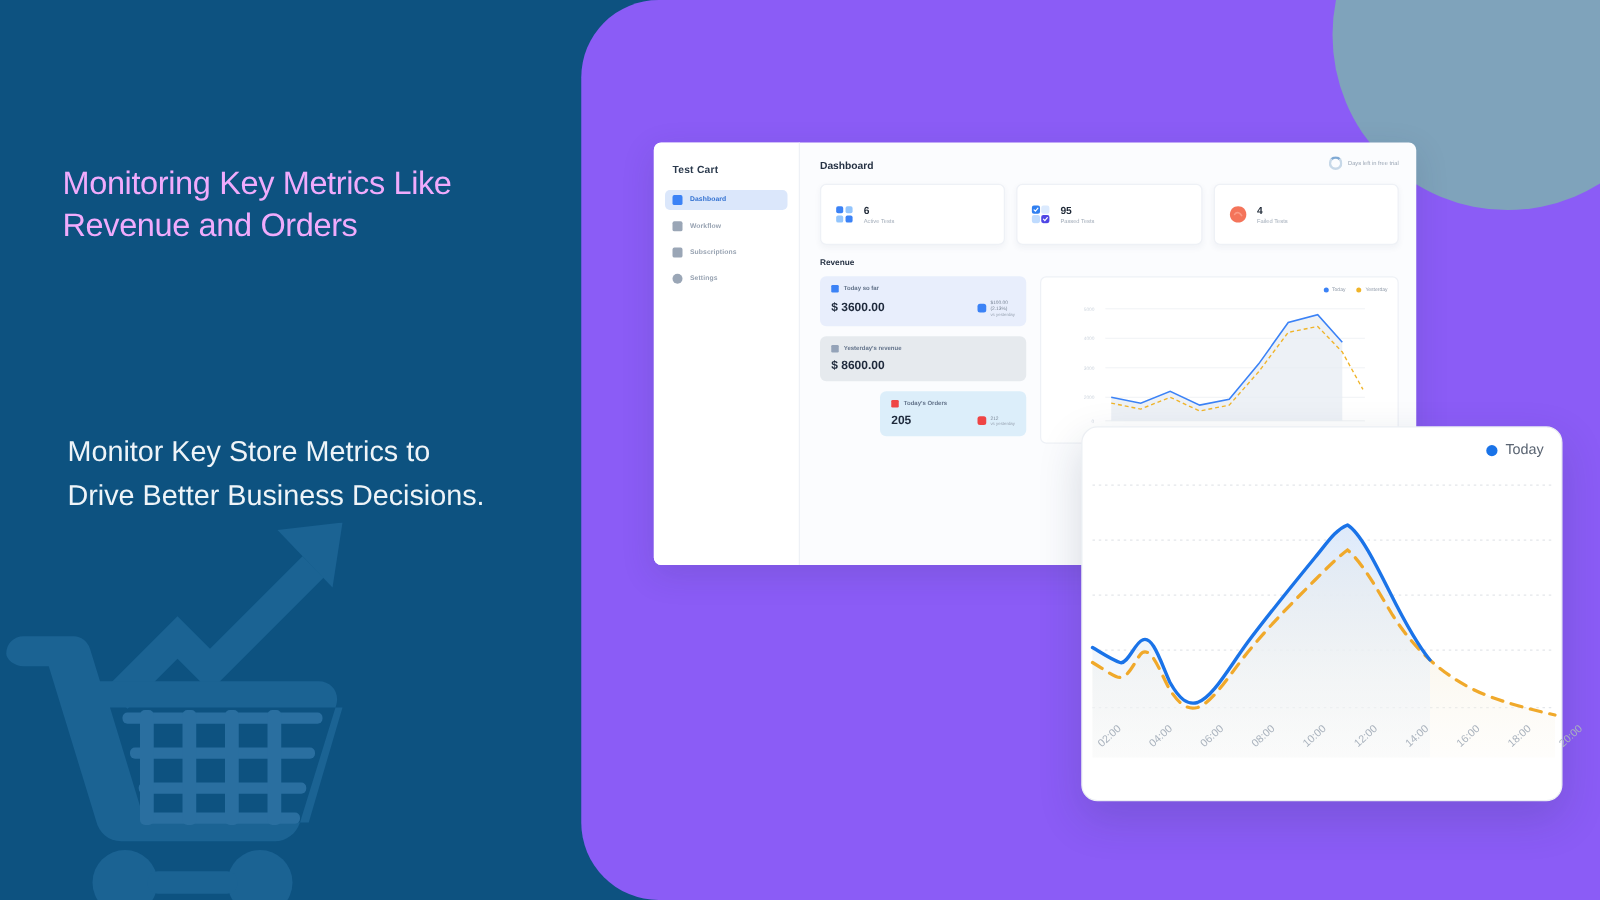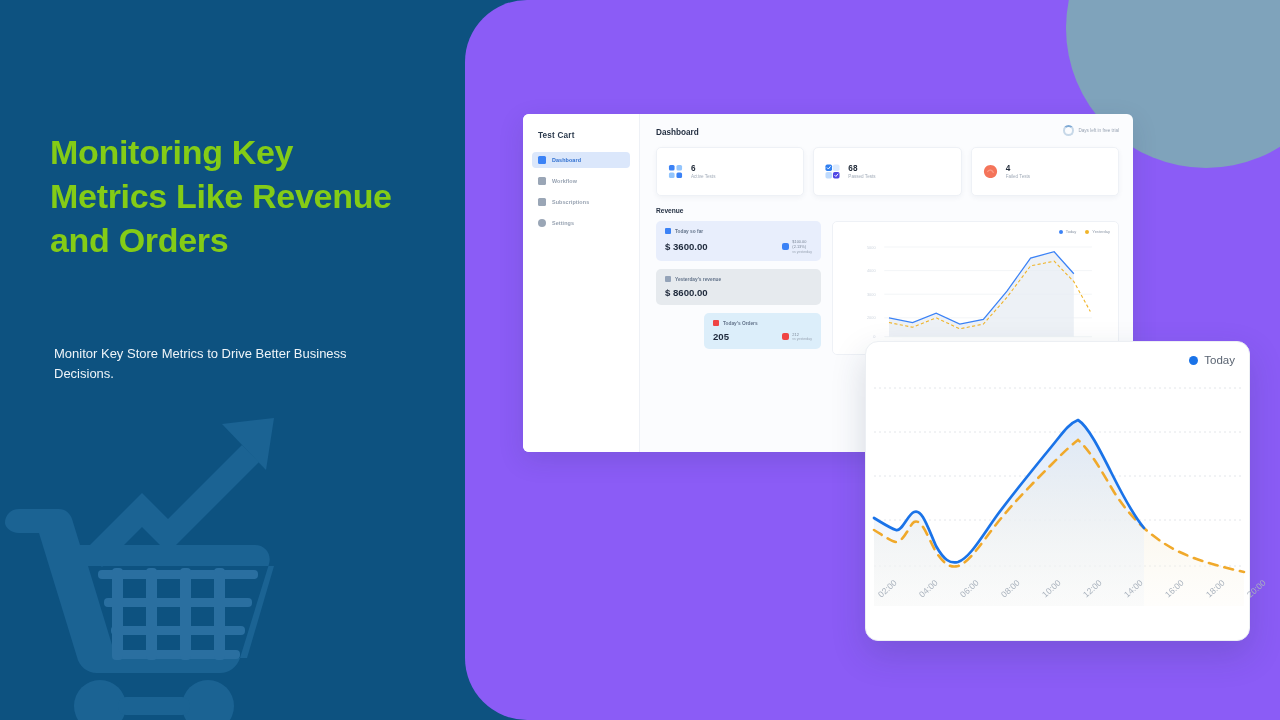--- a/index.html
+++ b/index.html
@@ -22,33 +22,33 @@
   #cart-watermark {
     position: absolute;
     left: -10px; bottom: -28px;
     width: 310px; height: 330px;
     opacity: 1;
   }
   #headline {
     position: absolute;
     left: 50px; top: 130px;
     width: 350px;
-    color: #84cc16;
-    font-size: 34px;
-    font-weight: bold;
+    color: #f0abfc;
+    font-size: 26px;
+    font-weight: normal;
     line-height: 1.30;
     letter-spacing: -0.3px;
     z-index: 3;
   }
   #subline {
     position: absolute;
     left: 54px; top: 344px;
     width: 340px;
     color: #eef4f8;
-    font-size: 13px;
+    font-size: 23px;
     font-weight: 400;
     line-height: 1.52;
     z-index: 3;
   }
 
   
   #white-sheet {
     position: absolute;
     left: 465px; top: 0;
     width: 833px; height: 720px;
@@ -269,21 +269,21 @@
         <div class="stat-card">
           <svg class="stat-glyph" viewBox="0 0 16 16">
             <rect x="0.5" y="0.5" width="7" height="7" rx="1.8" fill="#2f7ff0"></rect>
             <path d="M2.4 4.1 L3.6 5.3 L5.7 2.7" stroke="#fff" stroke-width="1" fill="none" stroke-linecap="round"></path>
             <rect x="8.5" y="0.5" width="7" height="7" rx="1.8" fill="#dbeafe"></rect>
             <rect x="0.5" y="8.5" width="7" height="7" rx="1.8" fill="#bfdbfe"></rect>
             <rect x="8.5" y="8.5" width="7" height="7" rx="1.8" fill="#4f46e5"></rect>
             <path d="M10.4 12.1 L11.6 13.3 L13.7 10.7" stroke="#fff" stroke-width="1" fill="none" stroke-linecap="round"></path>
           </svg>
           <div>
-            <div class="stat-num">68</div>
+            <div class="stat-num">95</div>
             <div class="stat-cap">Passed Tests</div>
           </div>
         </div>
 
         <div class="stat-card">
           <svg class="stat-glyph" viewBox="0 0 16 16">
             <path d="M8 1 c4 0 7 3 7 7 c0 4-3 7-7 7 c-4 0-7-3-7-7 c0-4 3-7 7-7z" fill="#f4745a"></path>
             <path d="M5 8 c2-3 5-1 6 1" stroke="#fb9a85" stroke-width="1.4" fill="none" stroke-linecap="round"></path>
           </svg>
           <div>

